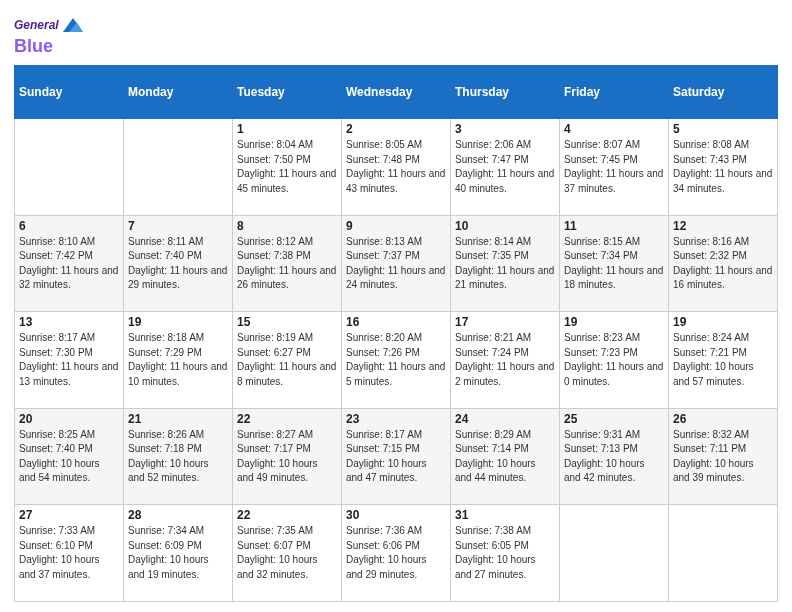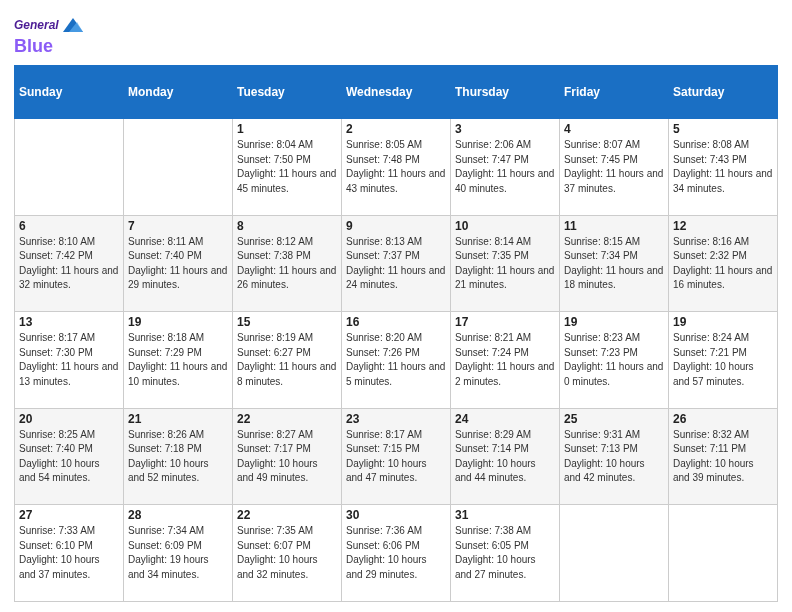--- a/index.html
+++ b/index.html
@@ -356,21 +356,21 @@
               <div>Sunrise: 7:33 AM</div>
               <div>Sunset: 6:10 PM</div>
               <div>Daylight: 10 hours and 37 minutes.</div>
             </div>
           </td>
           <td>
             <span class="day-number">28</span>
             <div class="day-info">
               <div>Sunrise: 7:34 AM</div>
               <div>Sunset: 6:09 PM</div>
-              <div>Daylight: 19 hours and 34 minutes.</div>
+              <div>Daylight: 10 hours and 19 minutes.</div>
             </div>
           </td>
           <td>
             <span class="day-number">22</span>
             <div class="day-info">
               <div>Sunrise: 7:35 AM</div>
               <div>Sunset: 6:07 PM</div>
               <div>Daylight: 10 hours and 32 minutes.</div>
             </div>
           </td>

